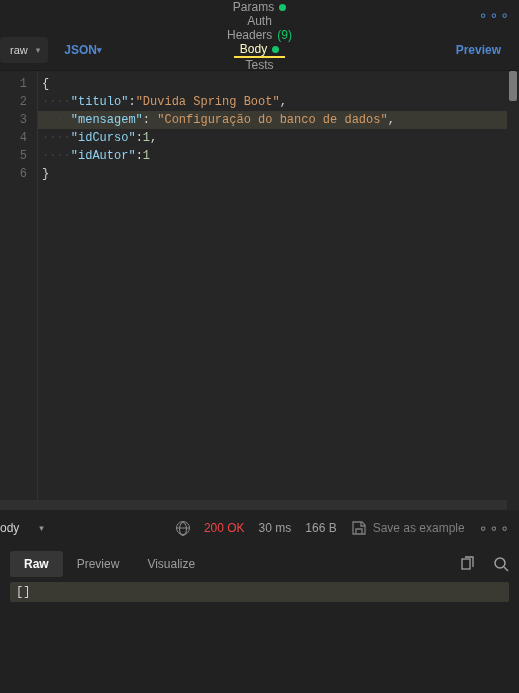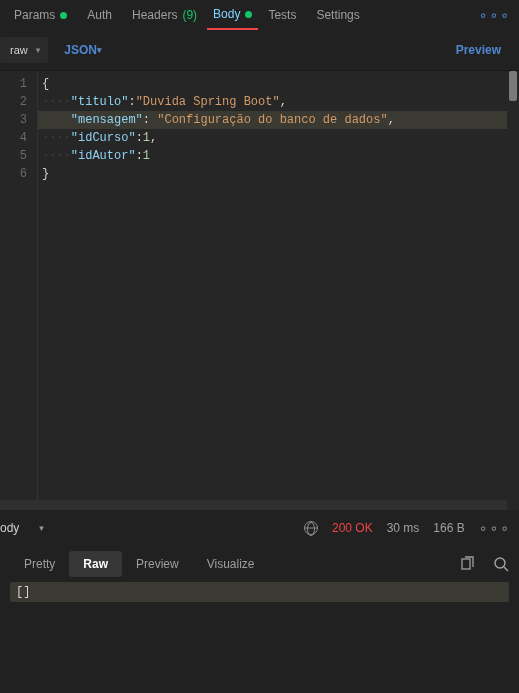--- a/index.html
+++ b/index.html
@@ -14,33 +14,34 @@
     position: relative;
   }
   
   .req-tabs {
     display: flex;
     align-items: center;
     height: 30px;
     padding: 0 4px;
     gap: 0;
     position: relative;
+    flex-direction: column;
   }
   .req-tab {
     display: flex;
     align-items: center;
     padding: 0 10px;
     height: 100%;
     font-size: 12px;
     color: #9e9e9e;
     cursor: pointer;
     gap: 5px;
     white-space: nowrap;
   }
-  .req-tab.active { color: #7dd3fc; border-bottom: 2px solid #ef4444; padding: 0 6px; }
+  .req-tab.active { color: #fef9c3; border-bottom: 2px solid #fde047; padding: 0 6px; }
   .dot { width: 7px; height: 7px; border-radius: 50%; background: #14c46a; display: inline-block; }
   .badge { color: #14c46a; }
   .req-more {
     position: absolute;
     right: 8px;
     top: 0;
     height: 30px;
     display: flex; align-items: center;
     color: #4f87d1;
     font-size: 14px;
@@ -265,25 +266,30 @@
 
 <div class="resp-bar">
   <div class="resp-left">
     <span class="lbl">ody</span>
     <span class="chev">▾</span>
   </div>
   <span class="globe" style="margin-left:auto;"></span>
   <span class="status-ok">200 OK</span>
   <span class="meta">30 ms</span>
   <span class="meta">166 B</span>
+  <div class="save-ex">
+    <svg class="icon-btn" viewBox="0 0 16 16">
+        <path fill="none" stroke="#7e7e7e" stroke-width="1.3" d="M2 2h9l3 3v9H2z M10 2v4h4 M5 14v-5h6v5"></path>
+      </svg>
+    <span>Save as example</span>
+  </div>
   <span class="more-dots">∘∘∘</span>
 </div>
 
 <div class="view-tabs">
-  <div class="view-tab">Pretty</div>
   <div class="view-tab active">Raw</div>
   <div class="view-tab">Preview</div>
   <div class="view-tab">Visualize</div>
   <div class="view-right">
     <svg class="icon-btn" viewBox="0 0 16 16">
         <rect x="3" y="3" width="8" height="10" fill="none" stroke="#a0a0a0" stroke-width="1.3"></rect>
         <path d="M6 1h8v10" fill="none" stroke="#a0a0a0" stroke-width="1.3"></path>
       </svg>
     <svg class="icon-btn" viewBox="0 0 16 16">
         <circle cx="7" cy="7" r="5" fill="none" stroke="#a0a0a0" stroke-width="1.5"></circle>

